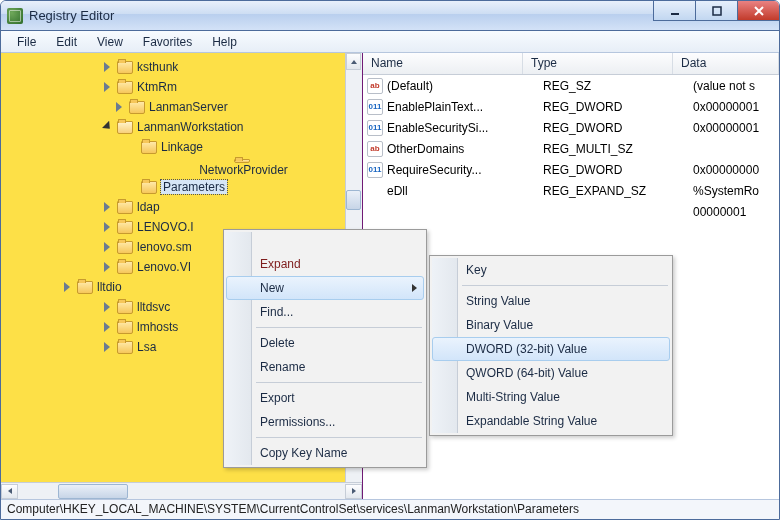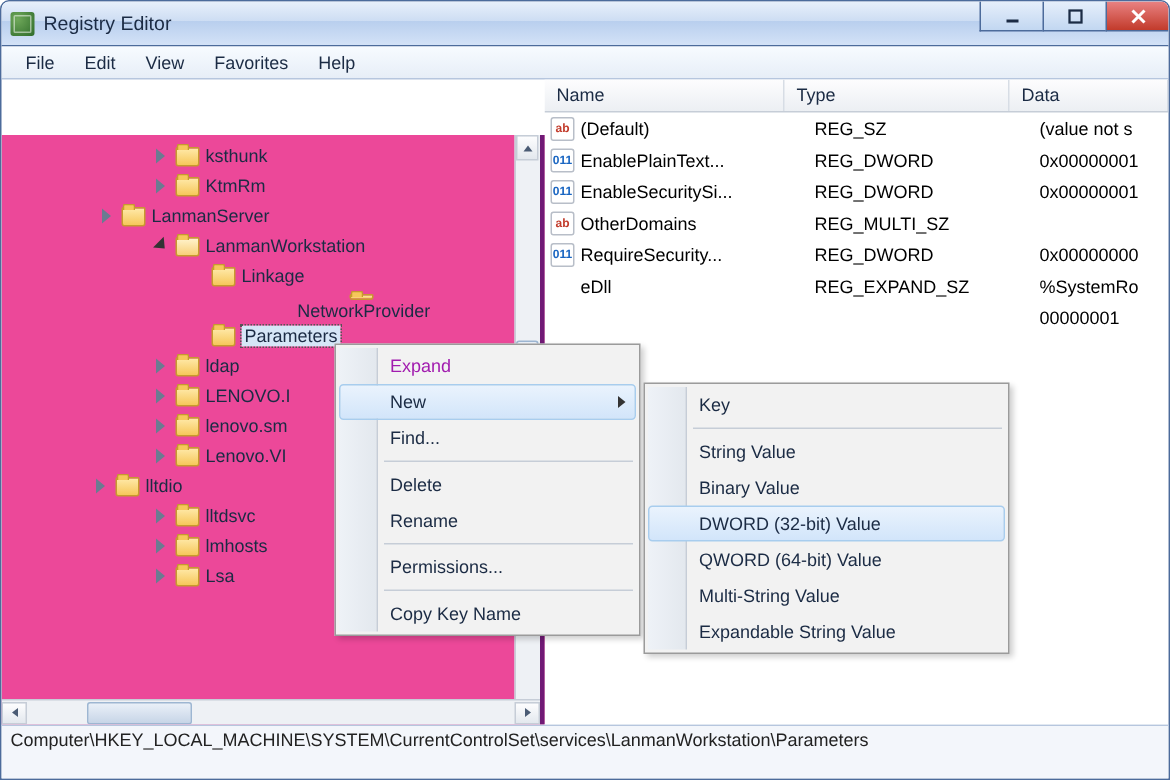--- a/index.html
+++ b/index.html
@@ -16,21 +16,21 @@
   .winbtn:last-child { background: linear-gradient(to bottom, #e98282, #c23b2b); border-bottom-right-radius: 0; }
   .winbtn:last-child svg path { stroke: #fff; }
   .winbtn svg { width: 12px; height: 12px; }
 
   .menubar { height: 22px; background: linear-gradient(to bottom, #f7fbff, #e7eef7); border-bottom: 1px solid #b6c6de; display: flex; align-items: center; padding: 0 6px; }
   .menuitem { padding: 2px 10px; color: #1b2b44; cursor: default; }
 
   .client { flex: 1; display: flex; overflow: hidden; position: relative; }
 
   
-  .treepane { width: 362px; border-right: 3px solid #701a75; overflow: hidden; position: relative; background: #ec4899; margin-top: 37px; }
+  .treepane { width: 362px; border-right: 1px solid #701a75; overflow: hidden; position: relative; background: #fde047; }
   .tree { padding: 4px 0 0 0; overflow: hidden; height: 100%; }
   .treerow { display: flex; align-items: center; height: 20px; white-space: nowrap; }
   .tw { display: inline-block; width: 14px; height: 14px; margin-right: 2px; position: relative; }
   .tw::before, .tw::after { content: ""; position: absolute; }
   .tw.triangle-closed::before { left: 3px; top: 2px; border-left: 6px solid #6b7b91; border-top: 5px solid transparent; border-bottom: 5px solid transparent; }
   .tw.triangle-open::before { left: 1px; top: 3px; border-top: 6px solid #333; border-left: 5px solid transparent; border-right: 5px solid transparent; transform: rotate(-45deg); transform-origin: 60% 40%; }
   .folder { width: 16px; height: 13px; margin-right: 4px; background: linear-gradient(to bottom, #ffe9a8, #f6c75a); border: 1px solid #c79a2e; border-radius: 1px 1px 2px 2px; position: relative; }
   .folder::before { content: ""; position: absolute; top: -3px; left: 0; width: 6px; height: 3px; background: #f6c75a; border: 1px solid #c79a2e; border-bottom: none; border-radius: 1px 1px 0 0; }
   .folder.open { background: linear-gradient(to bottom, #fff3cc, #f8d07a); }
   .label { color: #1b2b44; }
@@ -46,27 +46,27 @@
   .listrow { display: flex; align-items: center; height: 21px; padding-left: 4px; }
   .valicon { width: 16px; height: 16px; margin-right: 4px; border: 1px solid #b8bec8; background: #fff; border-radius: 2px; display: flex; align-items: center; justify-content: center; font-size: 8px; font-weight: bold; }
   .valicon.sz { color: #c23b2b; }
   .valicon.dw { color: #1a66c2; }
   .cell { overflow: hidden; text-overflow: ellipsis; white-space: nowrap; }
   .cell.name { width: 156px; }
   .cell.type { width: 150px; }
   .cell.data { flex: 1; }
 
   
-  .statusbar { height: 36px; border-top: 1px solid #b6c6de; background: #f3f6fb; padding: 2px 6px; font-size: 12px; color: #222; white-space: nowrap; overflow: hidden; }
+  .statusbar { height: 20px; border-top: 1px solid #b6c6de; background: #f3f6fb; padding: 2px 6px; font-size: 12px; color: #222; white-space: nowrap; overflow: hidden; }
 
   
   .ctxmenu { position: absolute; background: #f2f2f2; border: 1px solid #9b9b9b; box-shadow: 2px 2px 4px rgba(0,0,0,.2); padding: 2px; z-index: 10; }
   .ctxmenu .gutter { position: absolute; left: 2px; top: 2px; bottom: 2px; width: 26px; background: linear-gradient(to right, #eef2f7, #e3e8ee); border-right: 1px solid #c6cdd7; }
   .ctxitem { position: relative; padding: 5px 20px 5px 34px; color: #1b2b44; white-space: nowrap; cursor: default; }
-  .ctxitem.disabled { color: #a21caf; }
+  .ctxitem.disabled { color: #7f1d1d; margin-top: 20px; }
   .ctxitem.hover { background: linear-gradient(to bottom, #eaf3fd, #d2e5fa); border: 1px solid #a8cdee; border-radius: 3px; padding: 4px 19px 4px 33px; }
   .ctxitem .subarrow { position: absolute; right: 6px; top: 50%; margin-top: -4px; border-left: 5px solid #333; border-top: 4px solid transparent; border-bottom: 4px solid transparent; }
   .ctxsep { height: 1px; background: #c6cdd7; margin: 3px 2px 3px 30px; }
 
   
   .hscroll { position: absolute; left: 0; right: 0; bottom: 0; height: 17px; background: #eef1f5; border-top: 1px solid #c6cdd7; display: flex; align-items: center; }
   .sbtn { width: 17px; height: 15px; background: linear-gradient(#fdfdfe,#e3e8ee); border: 1px solid #c6cdd7; display: flex; align-items: center; justify-content: center; }
   .sthumb { height: 15px; width: 70px; margin-left: 40px; background: linear-gradient(#eaf0f8,#c7d5e7); border: 1px solid #9db6d2; border-radius: 2px; }
 
   .vscroll-stub { position: absolute; right: 0; top: 0; bottom: 17px; width: 17px; background: #eef1f5; border-left: 1px solid #c6cdd7; }
@@ -116,21 +116,21 @@
           <div class="treerow" style="padding-left: 100px;">
             <span class="tw triangle-closed"></span>
             <span class="folder"></span>
             <span class="label">ksthunk</span>
           </div>
           <div class="treerow" style="padding-left: 100px;">
             <span class="tw triangle-closed"></span>
             <span class="folder"></span>
             <span class="label">KtmRm</span>
           </div>
-          <div class="treerow" style="padding-left: 64px;">
+          <div class="treerow" style="padding-left: 112px;">
             <span class="tw triangle-closed"></span>
             <span class="folder"></span>
             <span class="label">LanmanServer</span>
           </div>
           <div class="treerow" style="padding-left: 100px;">
             <span class="tw triangle-open"></span>
             <span class="folder open"></span>
             <span class="label">LanmanWorkstation</span>
           </div>
           <div class="treerow" style="padding-left: 124px;">
@@ -267,20 +267,21 @@
 
     <div class="ctxmenu" id="ctx1" style="left:222px; top:176px; width:204px;">
       <div class="gutter"></div>
     <div class="ctxitem disabled">Expand</div>
         <div class="ctxitem hover">New<span class="subarrow"></span></div>
         <div class="ctxitem">Find...</div>
         <div class="ctxsep"></div>
         <div class="ctxitem">Delete</div>
         <div class="ctxitem">Rename</div>
         <div class="ctxsep"></div>
+        <div class="ctxitem">Export</div>
         <div class="ctxitem">Permissions...</div>
         <div class="ctxsep"></div>
         <div class="ctxitem">Copy Key Name</div>
       </div>
 
     <div class="ctxmenu" id="ctx2" style="left:428px; top:202px; width:244px;">
       <div class="gutter"></div>
     <div class="ctxitem">Key</div>
         <div class="ctxsep"></div>
         <div class="ctxitem">String Value</div>

